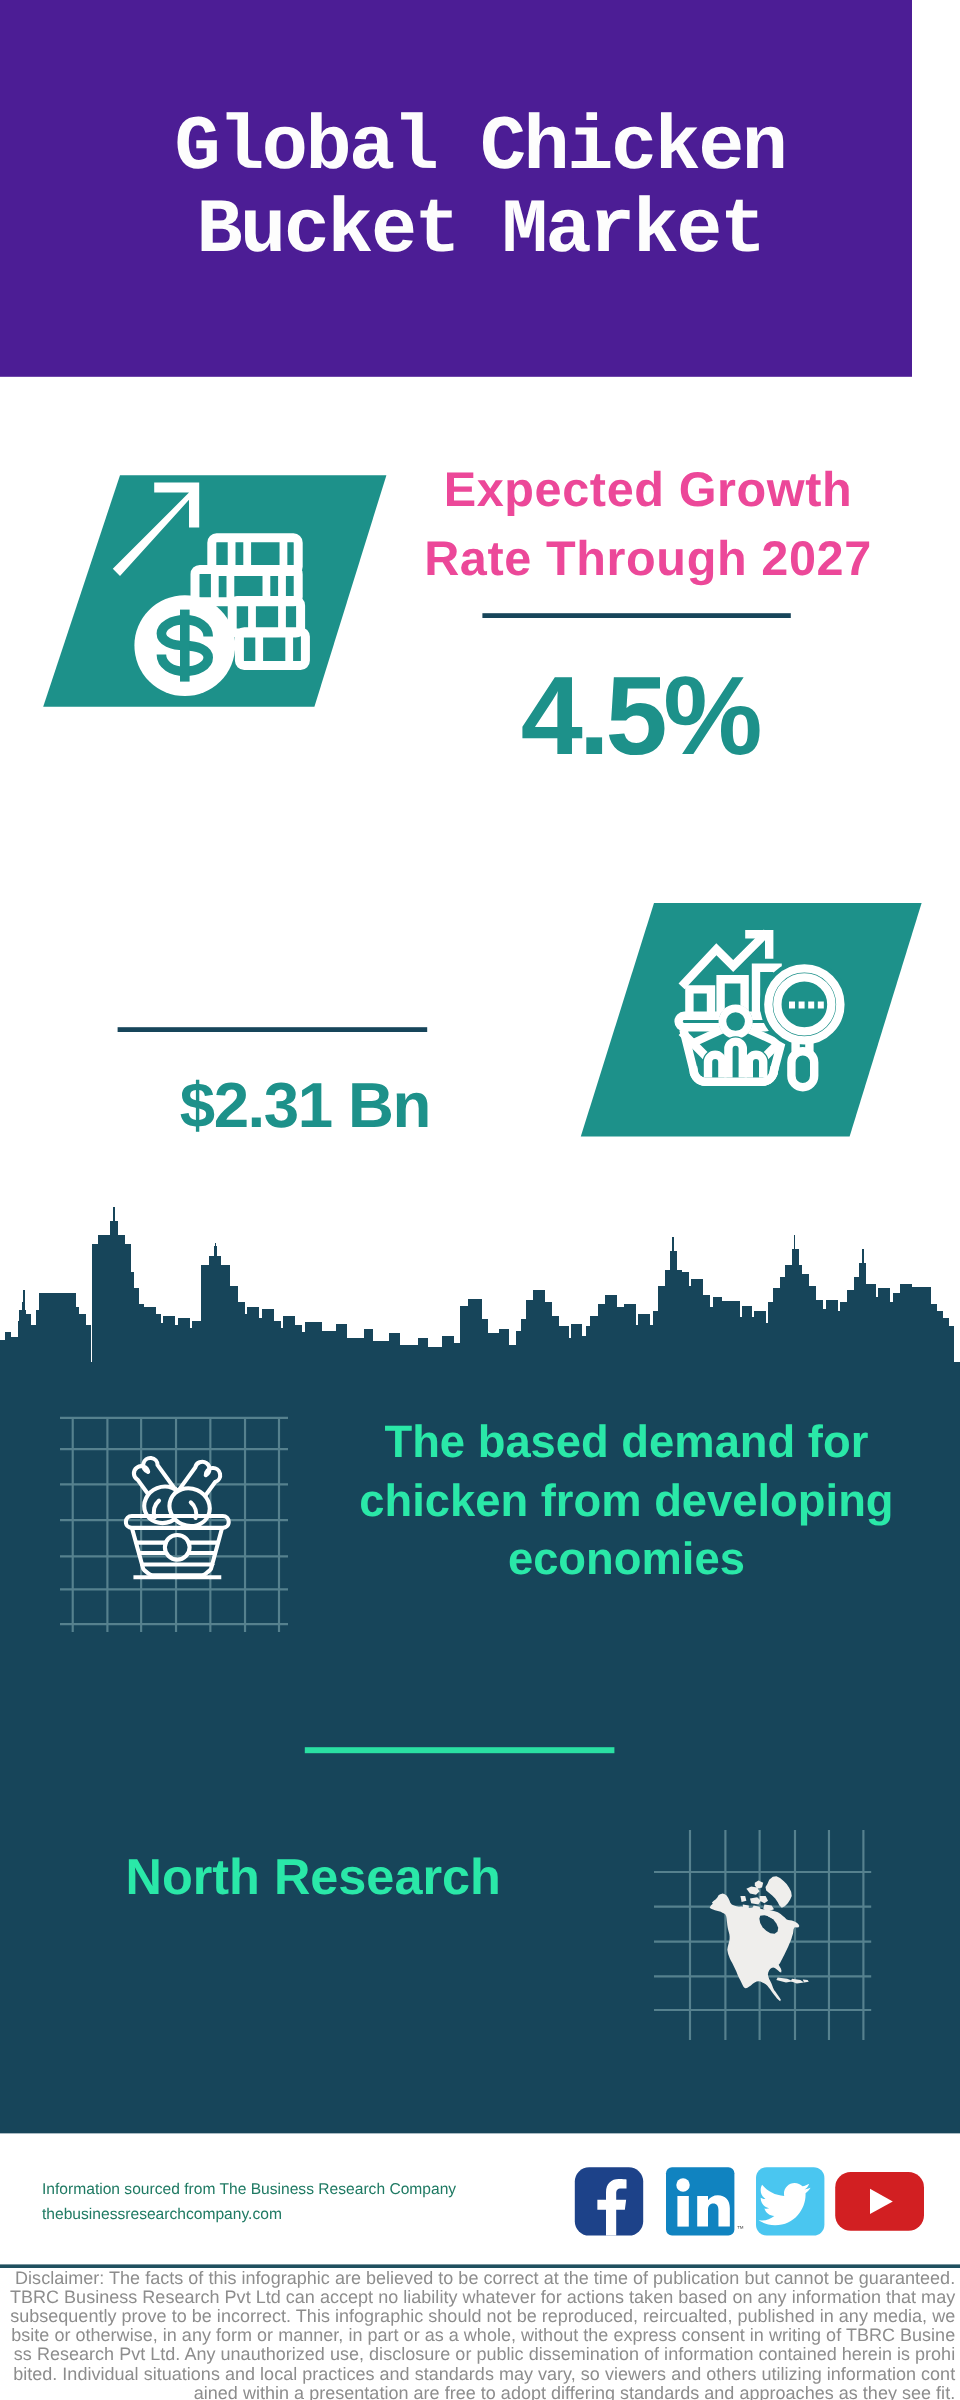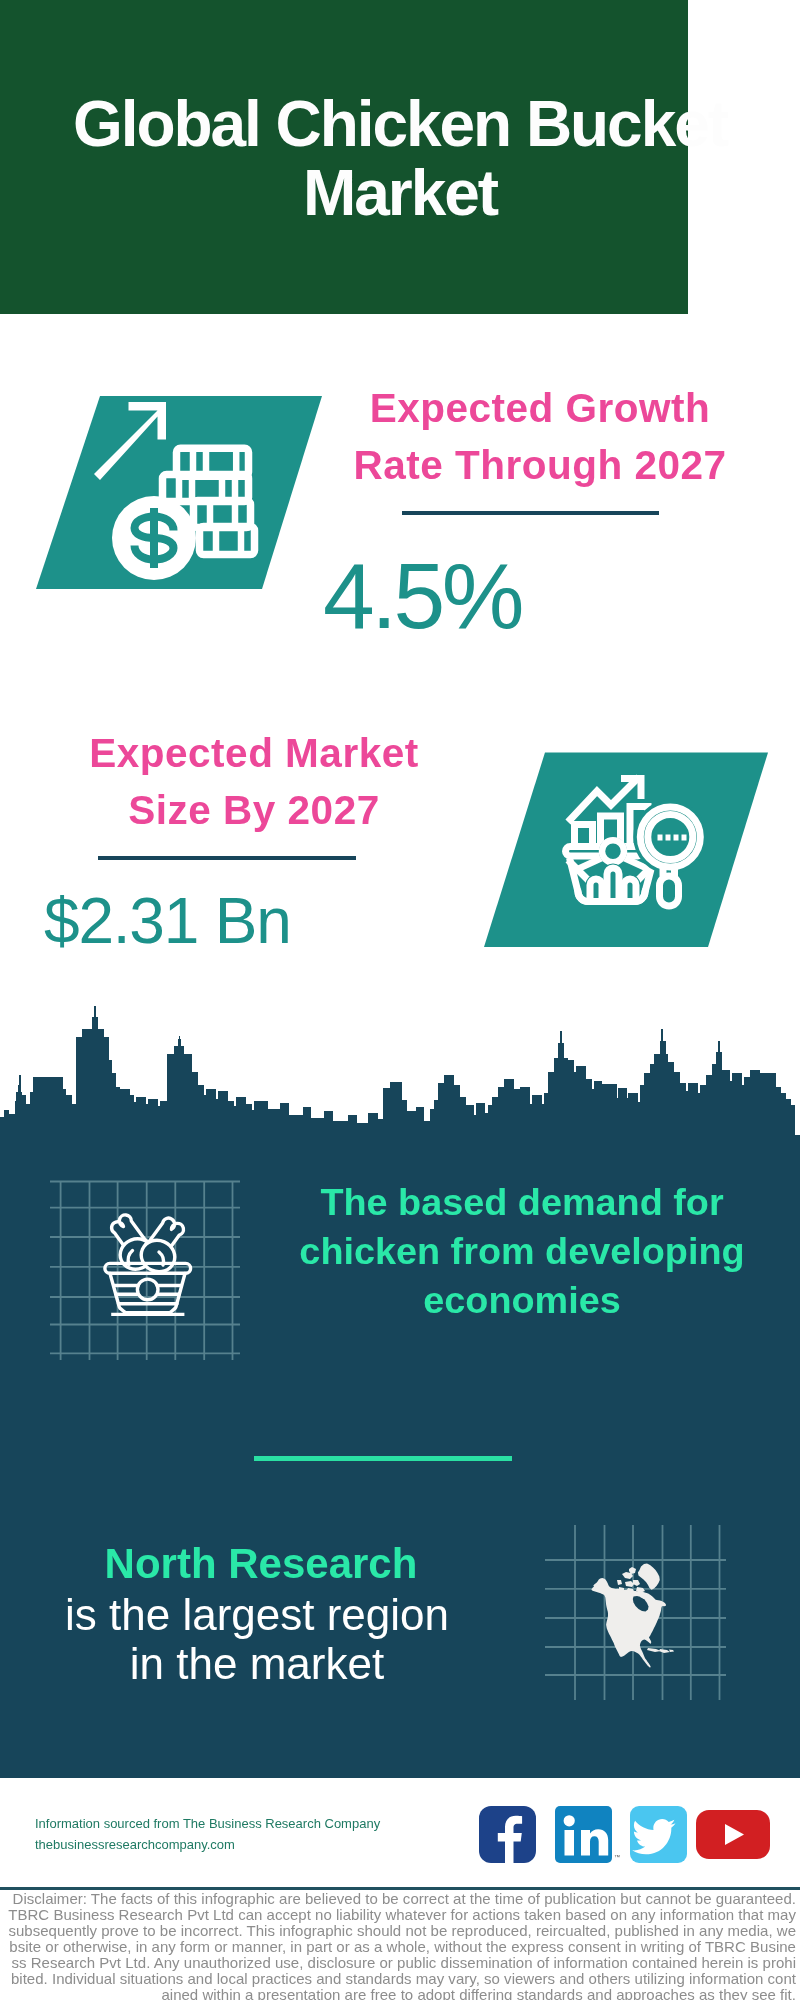--- a/index.html
+++ b/index.html
@@ -1,29 +1,29 @@
 <!DOCTYPE html>
 <html><head>
 <meta charset="utf-8">
 <style>
   html,body{margin:0;padding:0;}
   body{width:800px;height:2000px;background:#ffffff;
        font-family:"Liberation Sans",sans-serif;overflow:hidden;}
   .page{position:relative;width:800px;height:2000px;background:#fff;overflow:hidden;}
 
   
-  .header{position:absolute;left:0;top:0;width:688px;height:314px;background:#14532d;}
+  .header{position:absolute;left:0;top:0;width:760px;height:314px;background:#4c1d95;font-family:Liberation Mono, monospace;}
   .header-title{position:absolute;left:40px;top:90px;width:720px;text-align:center;color:#fdfdfd;
     font-size:64px;font-weight:bold;line-height:69px;letter-spacing:-2.05px;}
   .stat-head{position:absolute;color:#ec4899;font-weight:bold;font-size:40.5px;
     line-height:57px;text-align:center;letter-spacing:0.5px;white-space:pre-line;}
   .rule{position:absolute;height:4px;background:#17455a;}
-  .stat-val{position:absolute;color:#1d918a;font-weight:normal;}
+  .stat-val{position:absolute;color:#1d918a;font-weight:bold;text-align:center;}
   .val-a{font-size:93px;line-height:93px;letter-spacing:-3.5px;}
-  .val-b{font-size:64px;line-height:73px;letter-spacing:-1.2px;}
+  .val-b{font-size:53px;line-height:73px;letter-spacing:-1.2px;}
 
   
   .dark{position:absolute;left:0;top:1135px;width:800px;height:643px;background:#17455a;}
   .skyline{position:absolute;left:0;top:1003px;width:800px;height:140px;}
   .hl{position:absolute;color:#2ae8a8;font-weight:bold;}
   .wt{position:absolute;color:#ffffff;}
   .greenrule{position:absolute;height:5px;background:#2ae0a3;}
 
   
   .footer{position:absolute;left:0;top:1778px;width:800px;height:222px;background:#ffffff;}
@@ -72,24 +72,20 @@
     </g>
   </svg>
 
   <div class="stat-head" style="left:320px;top:323px;width:440px;">
     <span>Expected Growth
 Rate Through 2027</span>
   </div>
   <div class="rule" style="left:402px;top:511px;width:257px;"></div>
   <div class="stat-val val-a" style="left:323px;top:550px;width:420px;">4.5%</div>
 
-  <div class="stat-head" style="left:34px;top:668px;width:440px;">
-    <span>Expected Market
-Size By 2027</span>
-  </div>
   <div class="rule" style="left:98px;top:856px;width:258px;"></div>
   <div class="stat-val val-b" style="left:44px;top:885px;width:420px;">$2.31 Bn</div>
 
   <svg class="para-svg" style="position:absolute;left:478px;top:748px;" width="300" height="208" viewBox="0 0 300 208">
     <polygon points="67,4.4 290,4.4 230,199 6,199" fill="#1d918a"></polygon>
     <g fill="none" stroke="#ffffff" stroke-width="7" stroke-linecap="butt" stroke-linejoin="miter">
 
       <polyline points="90,74 119,43 133,57 161,29"></polyline>
       <polyline points="143,30.5 163,30.5 163,51"></polyline>
 
@@ -335,24 +331,20 @@
         <path d="M84,88.5 l4,0.5 l1,1.5 l-4,0.5 Z"></path>
       </g>
     </g>
   </svg>
 
   <div class="greenrule" style="left:254px;top:1456px;width:258px;"></div>
 
   <div class="hl" style="left:36px;top:1538px;width:450px;font-size:42px;line-height:51.7px;text-align:center;">
     <span>North Research</span>
   </div>
-  <div class="wt" style="left:32px;top:1540px;width:450px;font-size:44px;line-height:49.5px;text-align:center;white-space:pre-line;">
-    <span>is the largest region
-in the market</span>
-  </div>
 
   <div class="footer"></div>
 
   <div class="src-text" style="left:35px;top:1813px;">
     <div>Information sourced from The Business Research Company</div>
     <div>thebusinessresearchcompany.com</div>
   </div>
 
   <svg style="position:absolute;left:478px;top:1805px;" width="295" height="60" viewBox="0 0 295 60">
     <g>

